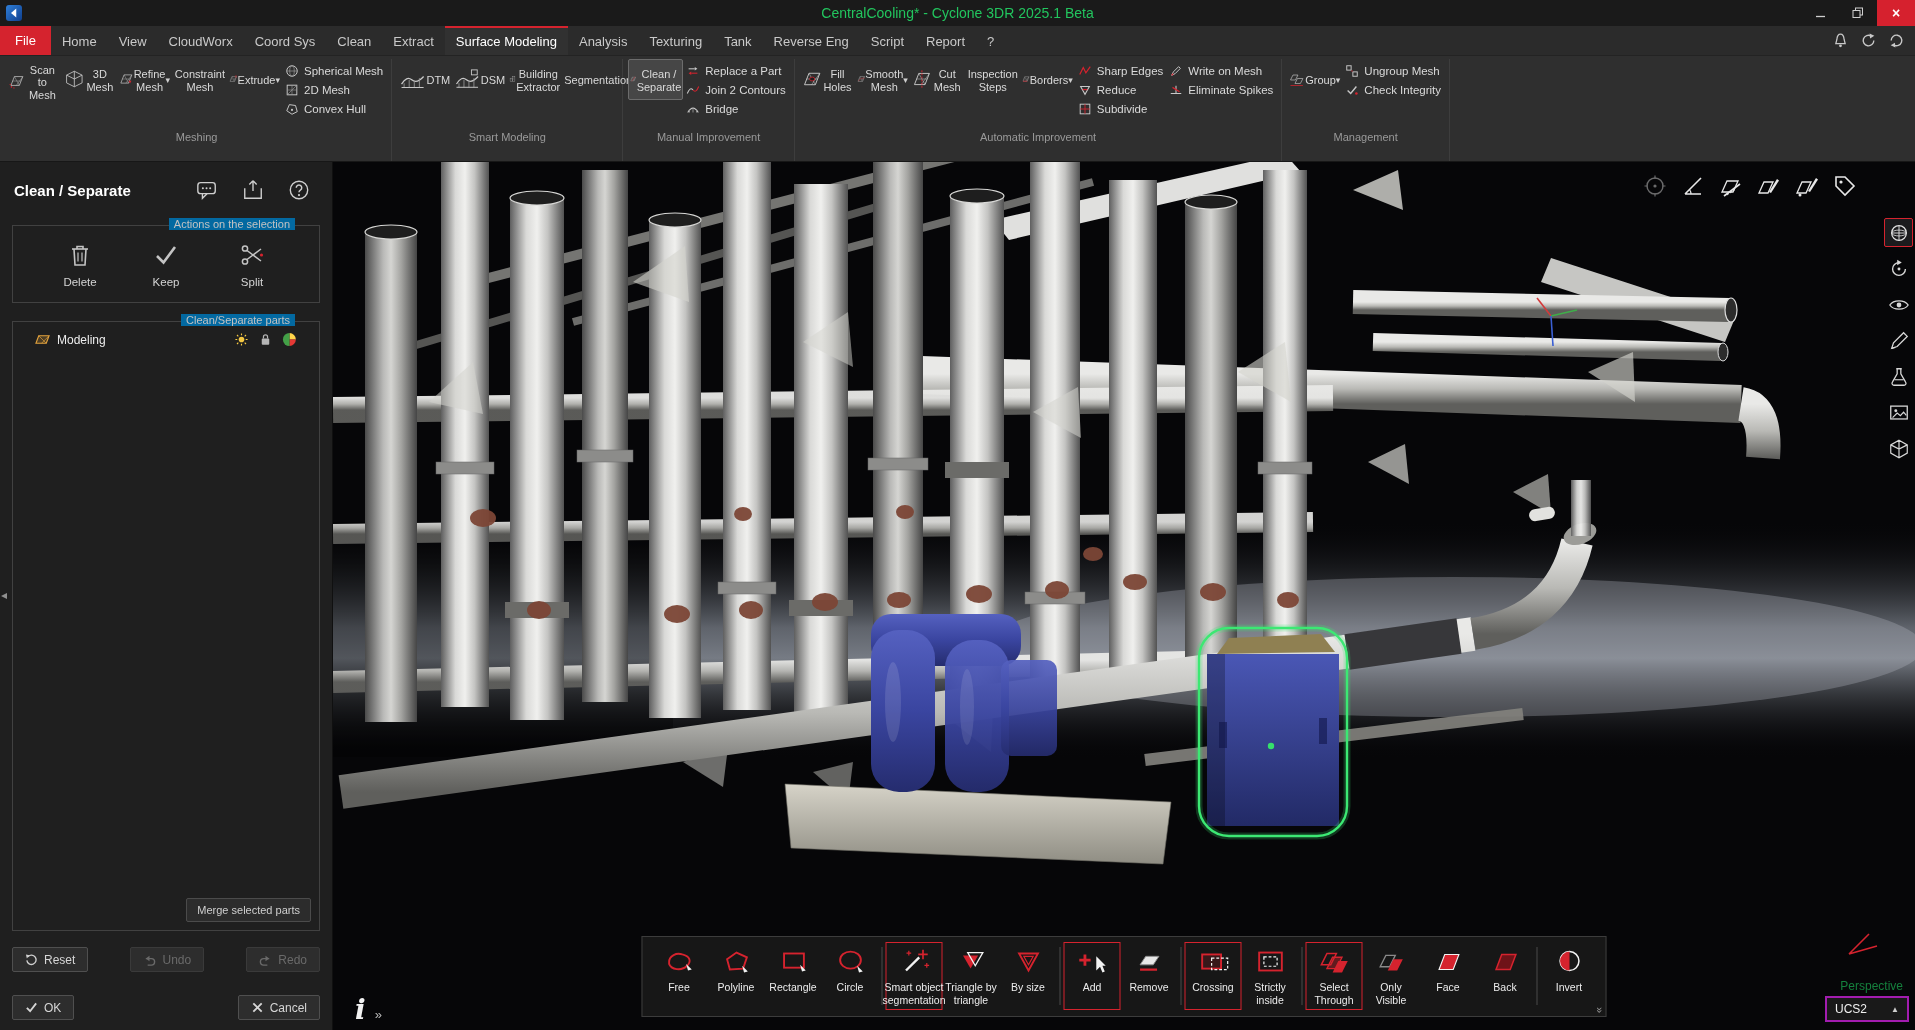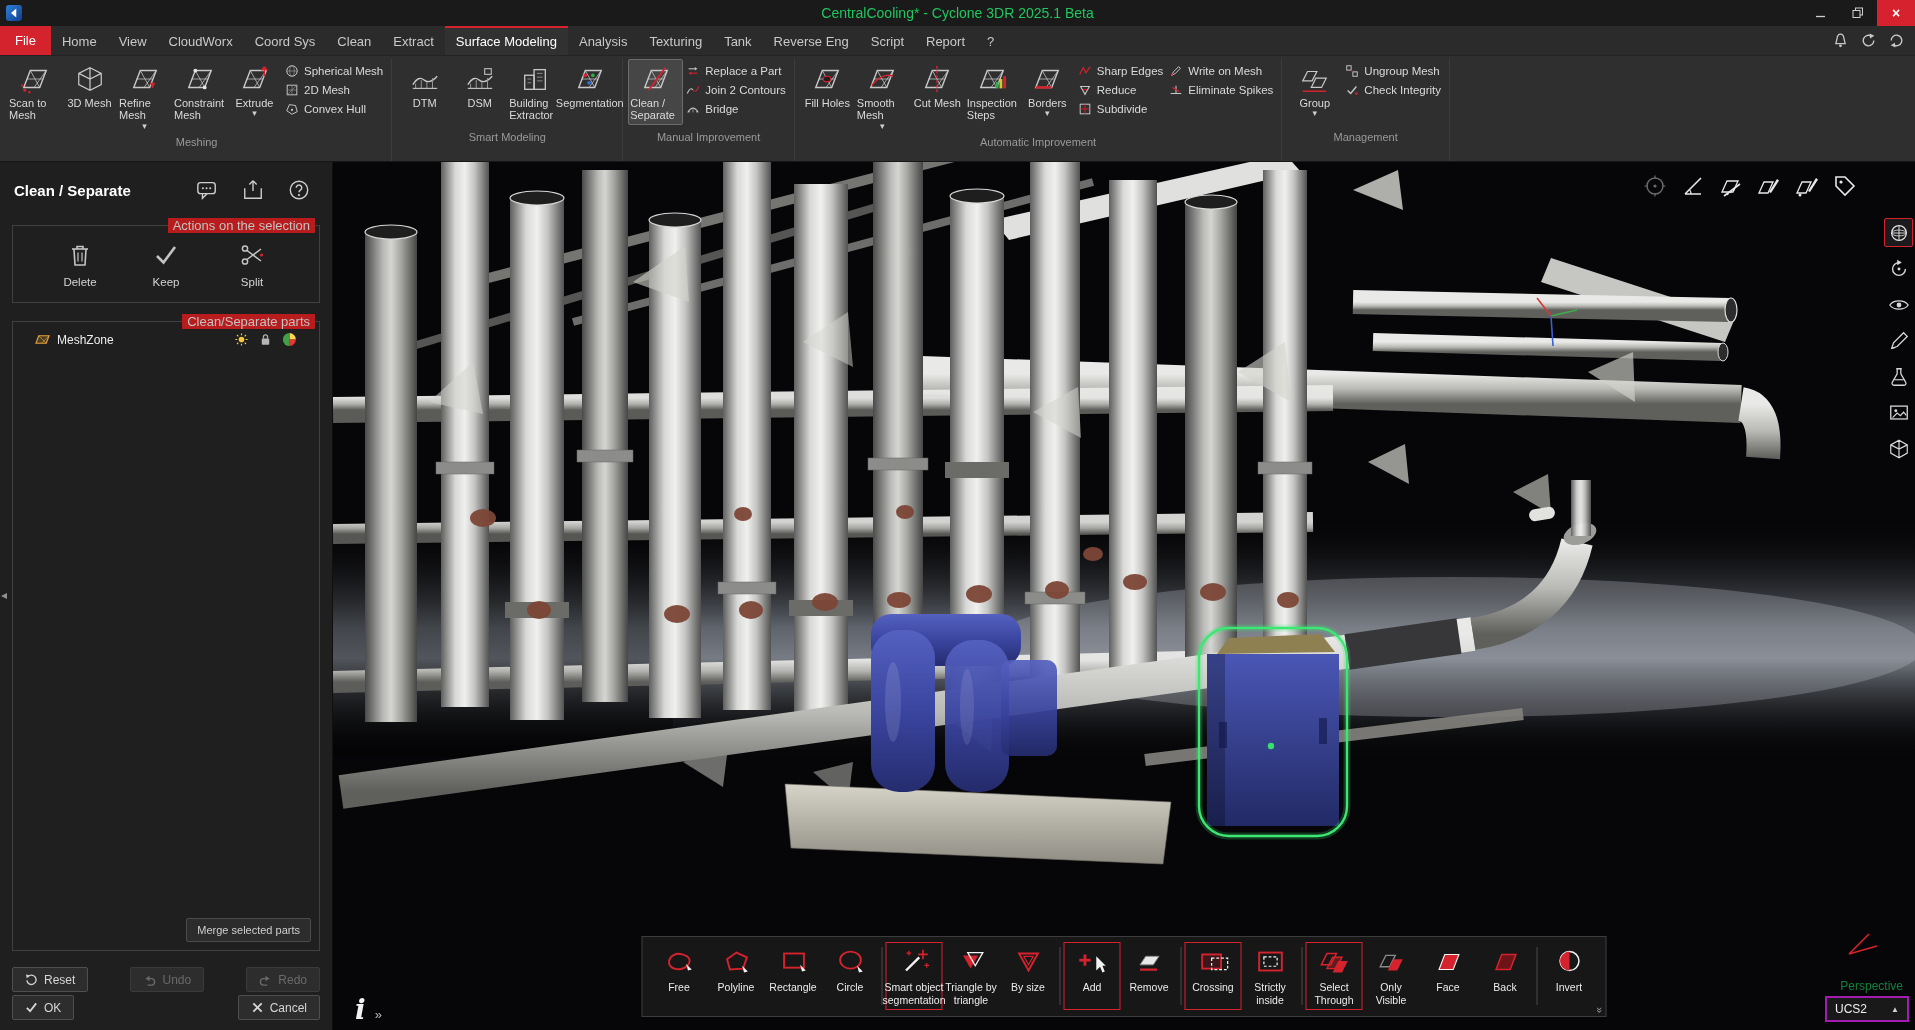--- a/index.html
+++ b/index.html
@@ -21,48 +21,48 @@
   .tab{padding:0 11px;display:flex;align-items:center;font-size:13px;color:#c9c9c9;border-top:2px solid transparent}
   .tab.active{color:#fff;border-top-color:#d5232e;background:#313131}
   .tabbar-right{margin-left:auto;display:flex;align-items:center;gap:11px;padding-right:10px}
   .tabbar-right svg{width:17px;height:17px}
 
   
   .ribbon{height:106px;background:#2f2f2f;display:flex;padding:3px 2px 0;border-bottom:1px solid #171717}
   .rgroup{display:flex;flex-direction:column;padding:0 5px;border-right:1px solid #3d3d3d}
   .rgroup-body{display:flex;flex:1;align-items:flex-start}
   .rgroup-label{text-align:center;font-size:11px;color:#9a9a9a;padding:2px 0 18px}
-  .rbtn-lg{width:55px;display:flex;flex-direction:column;align-items:center;padding:4px 1px 2px;font-size:11px;line-height:1.12;text-align:left;color:#dadada;border:1px solid transparent;border-radius:2px}
+  .rbtn-lg{width:55px;display:flex;align-items:center;padding:4px 1px 2px;font-size:11px;line-height:1.12;text-align:center;color:#dadada;border:1px solid transparent;border-radius:2px}
   .rbtn-lg.active{background:#464646;border-color:#6c6c6c}
   .rib-ico{width:30px;height:30px;margin-bottom:3px}
   .rcol-sm{display:flex;flex-direction:column;gap:5px;padding:5px 3px 0}
   .rbtn-sm{display:flex;align-items:center;gap:5px;font-size:11.5px;color:#dadada;white-space:nowrap}
   .rbtn-sm svg{width:14px;height:14px;flex:none}
   .dd{font-size:9px;color:#cfcfcf;line-height:1}
 
   
   .main{display:flex;height:868px}
   .left-panel{width:333px;background:#1f1f1f;display:flex;flex-direction:column;border-right:1px solid #101010}
   .panel-header{display:flex;align-items:center;padding:17px 14px 6px}
   .panel-title{font-size:15px;font-weight:700;color:#fff}
   .ph-icons{margin-left:auto;display:flex;gap:24px;padding-right:8px;align-items:center}
   .ph-icons svg{width:22px;height:22px}
   .gbox{border:1px solid #414141;margin:18px 12px 0;position:relative;padding:14px 8px 8px}
-  .gbox-label{position:absolute;top:-8px;right:4px;background:#b91c1c;padding:0 5px;font-size:13px;color:#c2c2c2}
+  .gbox-label{position:absolute;top:-8px;right:24px;background:#0369a1;padding:0 5px;font-size:11px;color:#c2c2c2}
   .actions-row{display:flex;justify-content:center;gap:32px;padding:2px 0 6px}
   .action-btn{display:flex;flex-direction:column;align-items:center;gap:8px;font-size:11.5px;color:#d4d4d4;width:54px}
   .action-btn svg{width:26px;height:26px}
   .parts-box{flex:1;padding:6px 16px}
   .part-row{display:flex;align-items:center;gap:7px;padding:4px 6px;font-size:12px;color:#ececec}
   .part-icons{margin-left:auto;display:flex;gap:9px;align-items:center}
   .part-icons svg{width:15px;height:15px}
   .merge-btn{position:absolute;right:8px;bottom:8px;background:#2c2c2c;border:1px solid #4b4b4b;color:#cfcfcf;font-size:11px;padding:5px 10px;border-radius:2px}
   .panel-footer{padding:16px 12px 10px}
   .foot-row{display:flex;justify-content:space-between}
-  .foot-row + .foot-row{margin-top:3px}
+  .foot-row + .foot-row{margin-top:23px}
   .pbtn{display:inline-flex;align-items:center;gap:6px;background:#2d2d2d;border:1px solid #4f4f4f;border-radius:2px;color:#d6d6d6;font-size:12px;height:25px;padding:0 12px}
   .pbtn.disabled{color:#6a6a6a;border-color:#3a3a3a}
   .pbtn svg{width:13px;height:13px}
 
   
   .viewport{flex:1;position:relative;background:#050506;overflow:hidden}
   .scene{position:absolute;inset:0;width:100%;height:100%}
   .vp-topright{position:absolute;top:12px;right:58px;display:flex;gap:14px;align-items:center}
   .vp-topright svg{width:24px;height:24px}
   .right-rail{position:absolute;top:56px;right:2px;display:flex;flex-direction:column;gap:7px;align-items:center}
@@ -481,21 +481,21 @@
       </div>
     </div>
 
     <div class="gbox parts-box">
       <div class="gbox-label">Clean/Separate parts</div>
       <div class="part-row">
         <svg viewBox="0 0 16 16" width="15" height="15">
             <polygon points="1,12 4,4 15,4 12,12" fill="rgba(227,162,60,.22)" stroke="#e3a23c" stroke-width="1.2"></polygon>
             <path d="M4 4 L12 12 M15 4 L7 12" stroke="#e3a23c" stroke-width=".7"></path>
           </svg>
-        <span>MeshZone</span>
+        <span>Modeling</span>
         <div class="part-icons">
           <svg viewBox="0 0 16 16">
               <circle cx="8" cy="8" r="3" fill="#f5c842"></circle>
               <path d="M8 1.5 V3.5 M8 12.5 V14.5 M1.5 8 H3.5 M12.5 8 H14.5 M3.2 3.2 L4.6 4.6 M11.4 11.4 L12.8 12.8 M12.8 3.2 L11.4 4.6 M4.6 11.4 L3.2 12.8" stroke="#f5c842" stroke-width="1.2"></path>
             </svg>
           <svg viewBox="0 0 16 16">
               <rect x="4" y="7" width="8" height="6.5" rx="1" fill="#b5b5b5"></rect>
               <path d="M5.8 7 V5.2 a2.2 2.2 0 0 1 4.4 0 V7" fill="none" stroke="#b5b5b5" stroke-width="1.3"></path>
             </svg>
           <svg viewBox="0 0 16 16">

